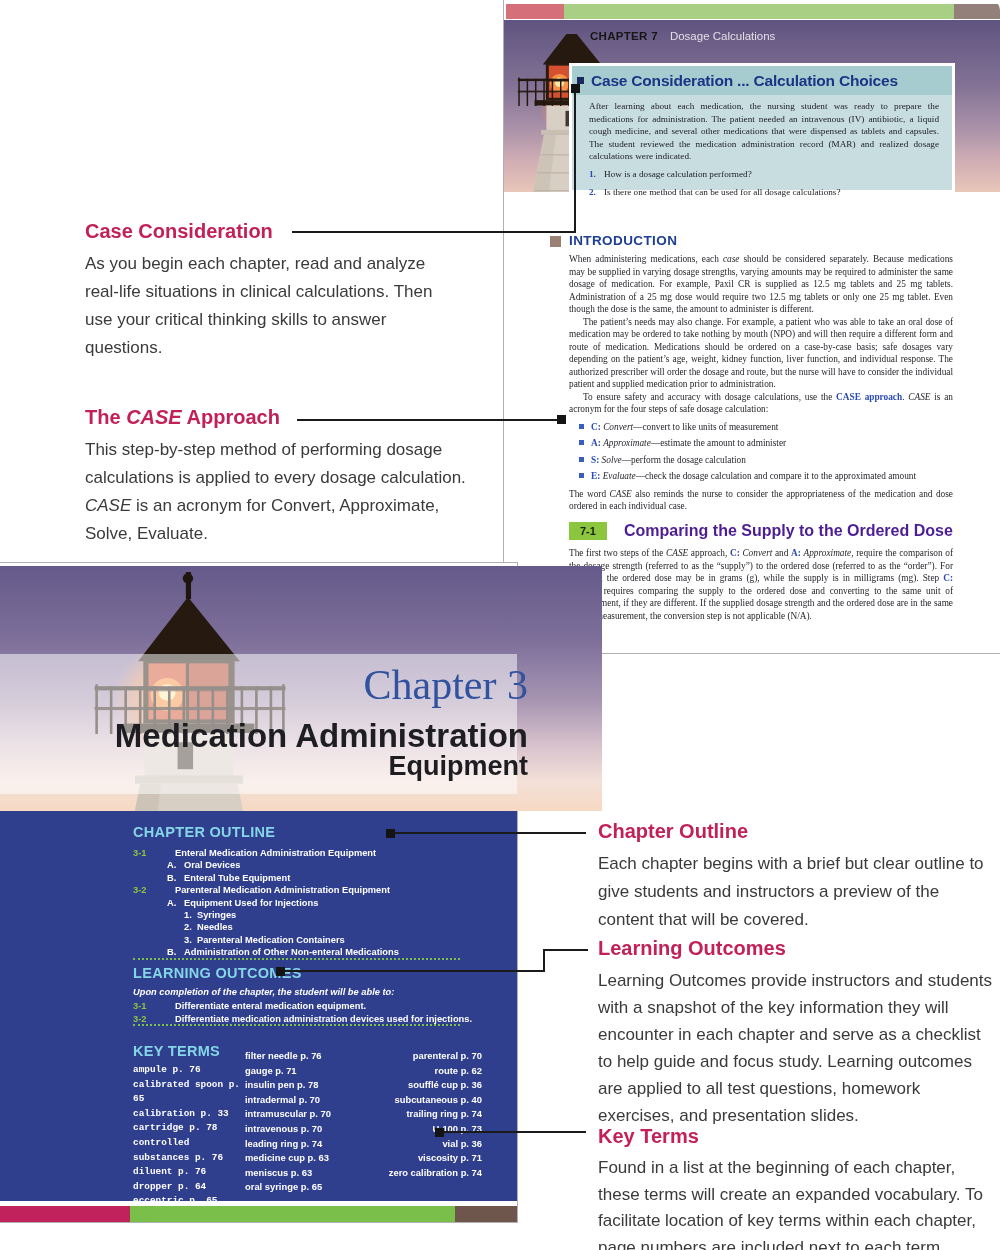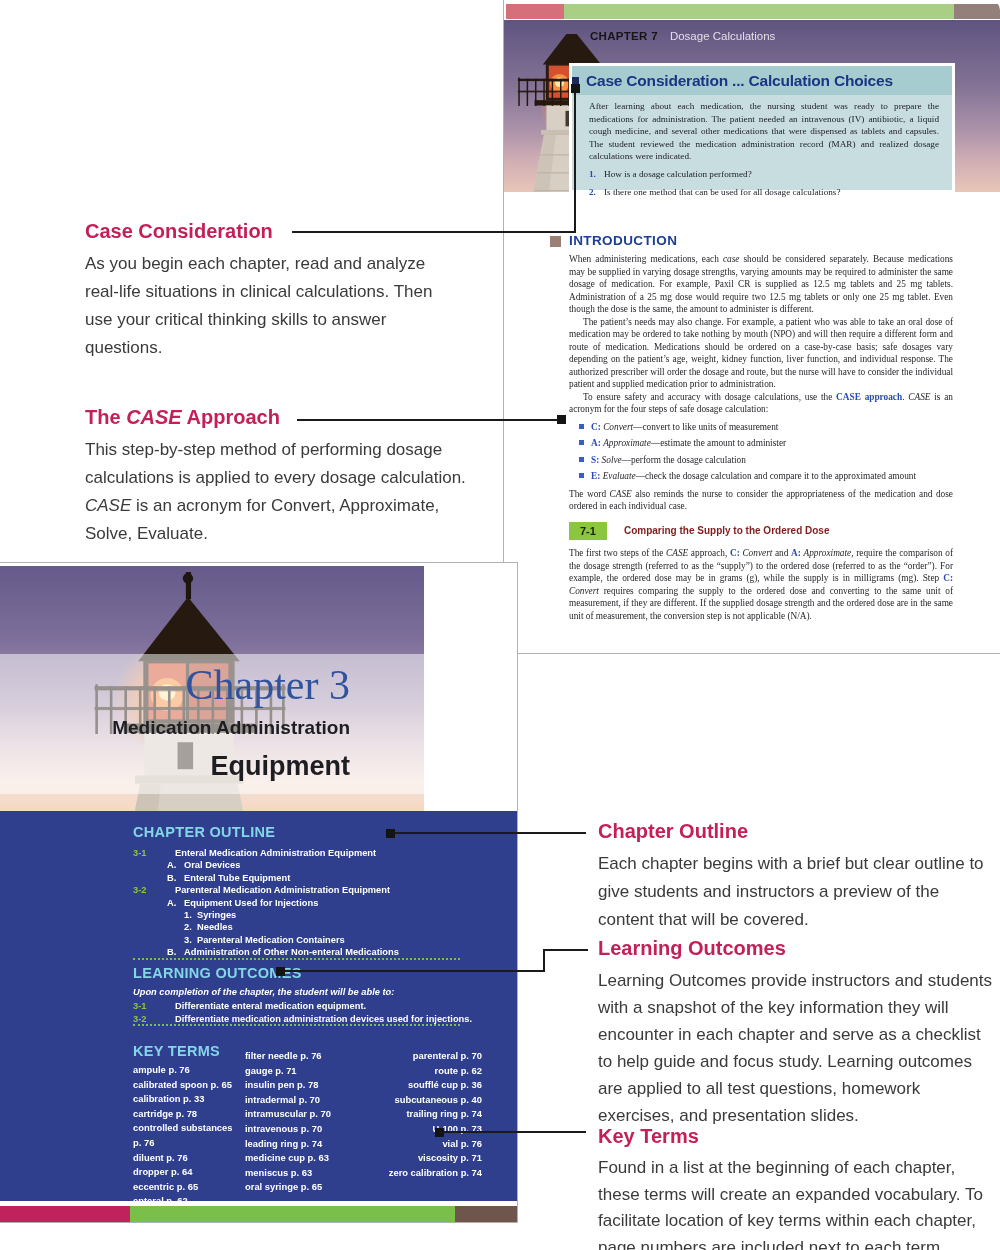--- a/index.html
+++ b/index.html
@@ -31,55 +31,55 @@
     background: radial-gradient(circle, rgba(255,190,110,.95) 0%, rgba(255,150,70,.55) 45%, rgba(255,150,70,0) 72%); }
   .p7-glow { left: 36px; top: 48px; width: 78px; height: 78px; }
   .p7-header-text { position: absolute; left: 86px; top: 10px; font-size: 11.5px; }
   .ch-label { font-weight: bold; color: #161616; letter-spacing: .3px; }
   .ch-title { color: rgba(250,244,246,.85); margin-left: 12px; }
 
   .case-box {
     position: absolute; left: 65px; top: 63px; width: 386px; height: 130px;
     border: 3px solid #ffffff; background: #c7dde0;
   }
-  .cb-title-row { display: flex; align-items: center; height: 29px; background: #a7cccf; }
+  .cb-title-row { display: flex; align-items: center; height: 29px; background: #a7cccf; padding-left: 5px; }
   .cb-sq { width: 7px; height: 7px; background: #1b2a5e; margin-right: 7px; }
   .cb-title { font-size: 15.5px; font-weight: bold; color: #1a3586; letter-spacing: -.2px; }
   .cb-body { padding: 5px 13px 0 17px; font-family: "Liberation Serif", serif; font-size: 9.2px; line-height: 12.6px; color: #22222a; text-align: justify; }
   .cb-q { display: flex; margin-top: 5px; text-align: left; }
   .cb-qnum { font-weight: bold; color: #2b4bb4; width: 15px; flex: 0 0 15px; }
 
   .intro-sq { position: absolute; left: 46px; top: 236px; width: 11px; height: 11px; background: #9b8175; }
   .intro-h { position: absolute; left: 65px; top: 233px; font-size: 13.5px; font-weight: bold; color: #1d3e93; letter-spacing: .4px; }
 
   .p7-flow { position: absolute; left: 65px; top: 253px; width: 384px;
     font-family: "Liberation Serif", serif; font-size: 9.3px; line-height: 12.5px; color: #26262c; text-align: justify; }
   .p7-flow p { margin: 0; }
   .ind { text-indent: 14px; }
   .i { font-style: italic; }
   .bb { color: #2b4bb4; font-weight: bold; }
   .case-list { list-style: none; margin: 5px 0 5px 10px; }
   .case-list li { display: flex; margin-bottom: 4px; text-align: left; }
   .li-sq { flex: 0 0 5px; width: 5px; height: 5px; background: #3a5ec0; margin: 3px 7px 0 0; }
   .sec-head { display: flex; align-items: center; margin: 9px 0 7px; font-family: "Liberation Sans", sans-serif; }
   .sec-num { background: #8cc63e; color: #15230d; font-weight: bold; font-size: 11px; padding: 3px 11px; }
-  .sec-title { font-weight: bold; font-size: 10px; color: #7f1d1d; margin-left: 17px; }
+  .sec-title { font-weight: bold; font-size: 16px; color: #4c1d95; margin-left: 17px; }
 
   
   .page3 {
     position: absolute; left: -1px; top: 562px; width: 519px; height: 661px;
     background: #fff; border: 1px solid #b3b0b3;
   }
-  .p3-photo { position: absolute; left: 0; top: 3px; width: 424px; height: 245px; overflow: hidden;
+  .p3-photo { position: absolute; left: 0; top: 3px; width: 602px; height: 245px; overflow: hidden;
     background: linear-gradient(to bottom, #655a8a 0%, #7d6f9a 30%, #a795b2 55%, #d9c4cd 74%, #f3e0d8 88%, #f6d9c2 100%); }
   .p3-lh { position: absolute; left: 55px; top: 4px; width: 270px; height: 332px; }
   .p3-glow { left: 115px; top: 78px; width: 110px; height: 110px; }
   .p3-band { position: absolute; left: 0; top: 88px; width: 517px; height: 140px; background: rgba(255,255,255,.52); }
   .p3-ch-num { position: absolute; right: 74px; top: 95px; font-family: "Liberation Serif", serif; font-size: 42px; color: #31529f; }
-  .p3-ch-t1 { position: absolute; right: 74px; top: 151px; font-size: 19px; font-weight: bold; color: #1d1d22; }
+  .p3-ch-t1 { position: absolute; right: 74px; top: 151px; font-size: 33px; font-weight: bold; color: #1d1d22; }
   .p3-ch-t2 { position: absolute; right: 74px; top: 185px; font-size: 27px; font-weight: bold; color: #1d1d22; }
 
   .blue-box { position: absolute; left: 0; top: 248px; width: 517px; height: 390px; background: #2f3f8e; }
   .bb-h { position: absolute; left: 133px; font-size: 14.5px; font-weight: bold; color: #84d5e6; letter-spacing: .3px; }
   .h-outline { top: 13px; }
   .h-outcomes { top: 154px; }
   .h-terms { top: 232px; }
 
   .outline { position: absolute; left: 133px; top: 36px; width: 360px;
     font-size: 9.3px; font-weight: bold; color: #fff; line-height: 12.4px; }
@@ -90,21 +90,21 @@
   .o-row.l3 { padding-left: 51px; } .o-row.l3 .o-num { width: 13px; }
 
   .dots { position: absolute; left: 133px; width: 327px; border-top: 2px dotted #7cc04a; }
   .dots-1 { top: 147px; } .dots-2 { top: 213px; }
 
   .lo-intro { position: absolute; left: 133px; top: 176px; font-size: 9.3px; font-weight: bold; font-style: italic; color: #fff; }
   .lo-items { position: absolute; left: 133px; top: 189px; font-size: 9.3px; font-weight: bold; color: #fff; line-height: 13px; }
   .lo-items .o-num { width: 42px; color: #8cc63e; }
 
   .kt-col { position: absolute; font-size: 9.4px; font-weight: bold; color: #fff; line-height: 14.6px; }
-  .kt-1 { left: 133px; top: 252px; width: 110px; }
+  .kt-1 { left: 133px; top: 252px; width: 110px; font-family: Liberation Mono, monospace; }
   .kt-2 { left: 245px; top: 238px; width: 105px; }
   .kt-3 { left: 352px; top: 238px; width: 130px; text-align: right; }
 
   .p3-bars { position: absolute; left: 0; top: 643px; width: 517px; height: 16px; }
   .p3-bars span { position: absolute; top: 0; height: 16px; }
   .bar3-crimson { left: 0; width: 130px; background: #c2225b; }
   .bar3-green { left: 130px; width: 325px; background: #7abf49; }
   .bar3-brown { left: 455px; width: 62px; background: #6f564c; }
 
   
@@ -314,21 +314,21 @@
           <div class="kt-item">meniscus p. 63</div>
           <div class="kt-item">oral syringe p. 65</div>
         </div>
       <div class="kt-col kt-3">
           <div class="kt-item">parenteral p. 70</div>
           <div class="kt-item">route p. 62</div>
           <div class="kt-item">soufflé cup p. 36</div>
           <div class="kt-item">subcutaneous p. 40</div>
           <div class="kt-item">trailing ring p. 74</div>
           <div class="kt-item">U-100 p. 73</div>
-          <div class="kt-item">vial p. 76</div>
+          <div class="kt-item">vial p. 36</div>
           <div class="kt-item">viscosity p. 71</div>
           <div class="kt-item">zero calibration p. 74</div>
         </div>
     </div>
 
     <div class="p3-bars">
       <span class="bar3-crimson"></span>
       <span class="bar3-green"></span>
       <span class="bar3-brown"></span>
     </div>

